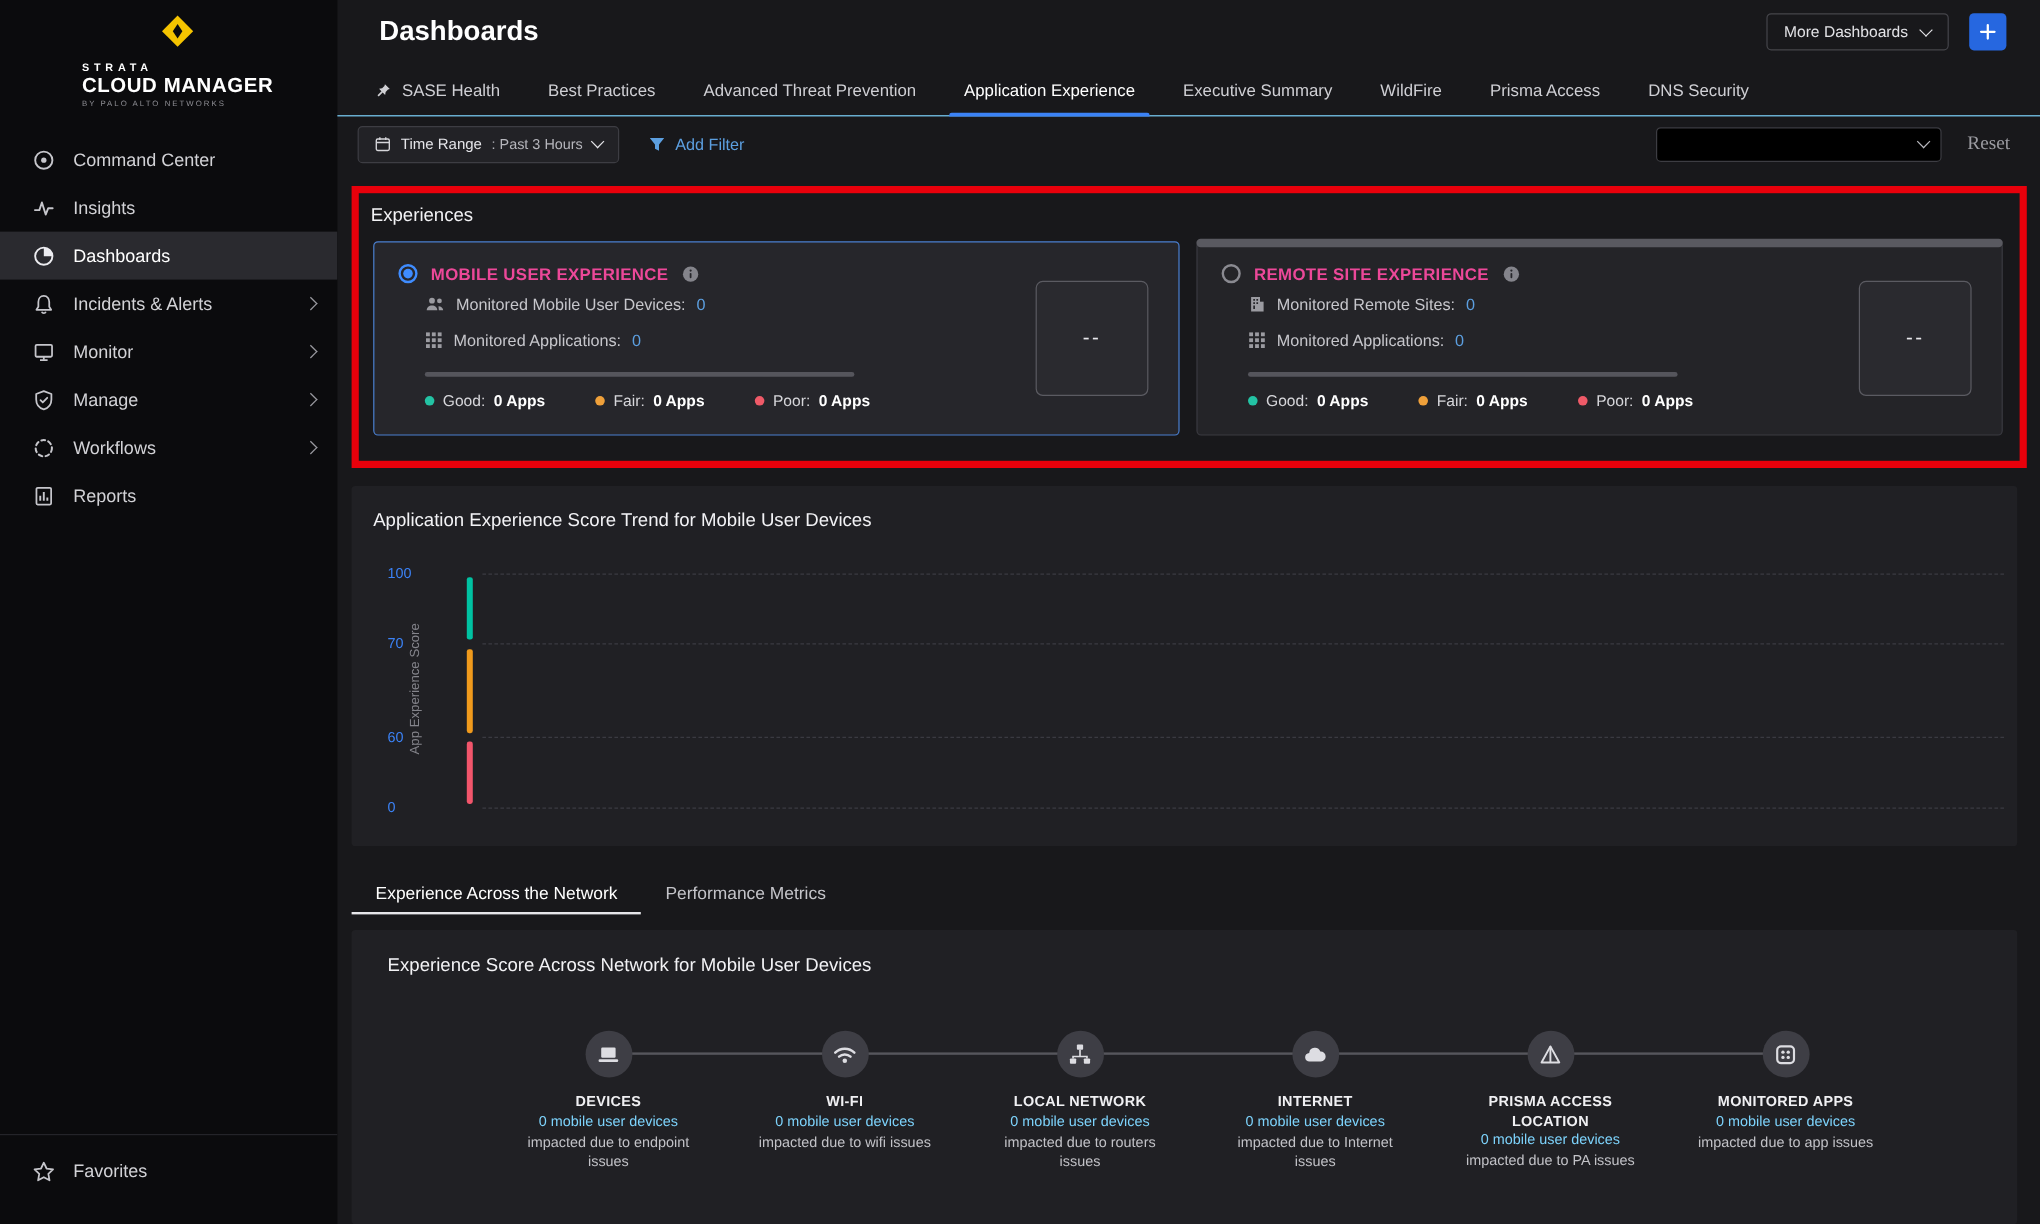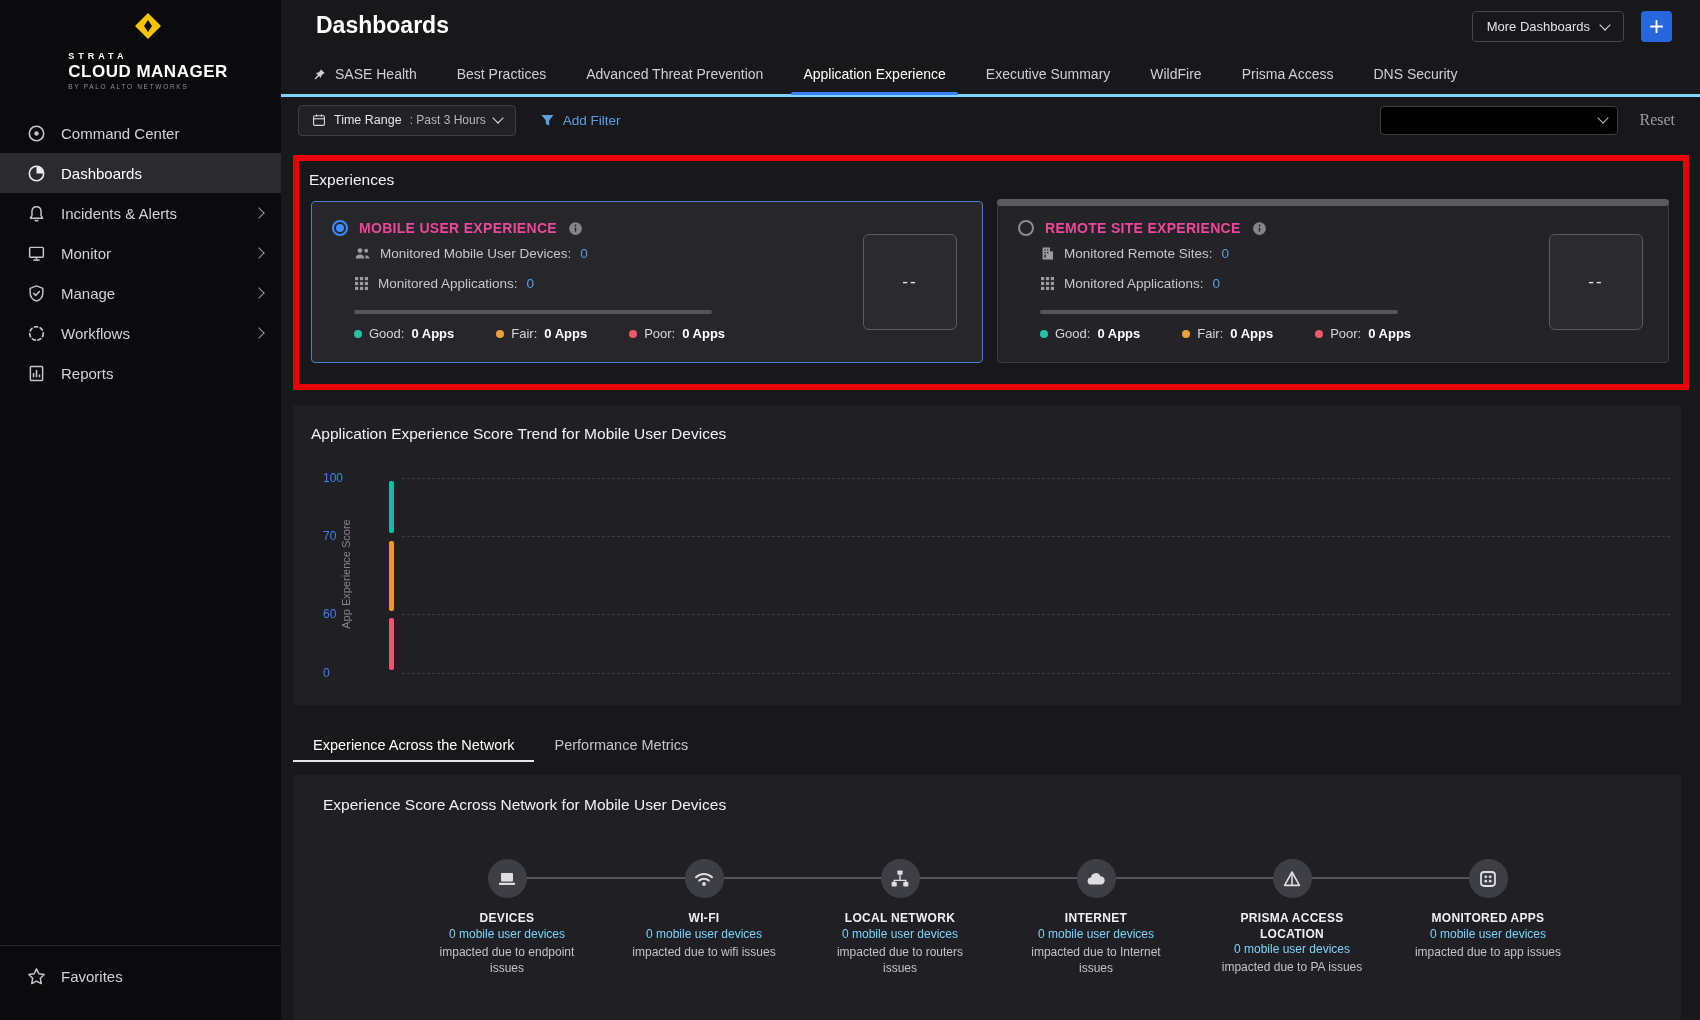--- a/index.html
+++ b/index.html
@@ -28,21 +28,21 @@
   .fav-item { display:flex; align-items:center; gap:15px; height:40px; padding:0 18px 0 27px; font-size:15px; color:#d2d2d6; cursor:pointer; }
 
   
   .main { position:absolute; left:281px; top:0; width:1419px; height:1020px; background:#18181b; }
   .page-title { position:absolute; left:35px; top:12px; font-size:23px; font-weight:700; color:#fff; }
   .header-actions { position:absolute; right:28px; top:11px; display:flex; gap:17px; align-items:center; }
   .more-btn { height:31px; padding:0 14px; border:1px solid #45454b; border-radius:4px; background:transparent; color:#e2e2e6; font-size:13px; display:flex; align-items:center; gap:11px; cursor:pointer; font-family:inherit; }
   .cd { display:inline-block; width:8px; height:8px; border-right:1.6px solid currentColor; border-bottom:1.6px solid currentColor; transform:rotate(45deg); margin-top:-4px; }
   .plus-btn { width:31px; height:31px; border-radius:4px; background:#2667e0; border:none; display:flex; align-items:center; justify-content:center; cursor:pointer; }
 
-  .tabs-row { position:absolute; left:0; right:0; top:54px; height:43px; border-bottom:3px solid #7dd3fc; display:flex; align-items:center; padding-left:12px; }
+  .tabs-row { position:absolute; left:0; right:0; top:54px; height:43px; border-bottom:1px solid #7dd3fc; display:flex; align-items:center; padding-left:12px; }
   .dash-tab { padding:0 20px; height:100%; display:flex; align-items:center; gap:9px; font-size:14px; color:#cfcfd4; position:relative; cursor:pointer; white-space:nowrap; }
   .dash-tab.active { color:#ffffff; }
   .dash-tab.active::after { content:""; position:absolute; left:8px; right:8px; bottom:-1px; height:3px; background:#3b82f6; border-radius:2px 2px 0 0; }
 
   .filter-row { position:absolute; left:0; right:0; top:104px; height:32px; display:flex; align-items:center; padding:0 25px 0 17px; }
   .time-range-btn { height:31px; background:#222226; border:1px solid #3d3d43; border-radius:4px; display:flex; align-items:center; gap:8px; padding:0 13px; color:#e4e4e8; font-size:12.5px; cursor:pointer; font-family:inherit; }
   .tr-value { color:#b6b6bc; font-size:12px; }
   .add-filter { display:flex; align-items:center; gap:8px; color:#5c9fe0; font-size:13.5px; margin-left:24px; cursor:pointer; }
   .filter-spacer { flex:1; }
   .tenant-select { width:238px; height:29px; border:1px solid #3d3d43; border-radius:4px; background:#000; display:flex; align-items:center; cursor:pointer; }
@@ -125,20 +125,28 @@
   <nav class="menu">
     <div class="menu-item">
       <span class="menu-icon">
         <svg width="19" height="19" viewBox="0 0 18 18">
             <circle cx="9" cy="9" r="6.8" stroke="#c6c6cb" stroke-width="1.5" fill="none"></circle>
             <circle cx="9" cy="9" r="2.1" fill="#c6c6cb"></circle>
           </svg>
       </span>
       <span>Command Center</span>
     </div>
+    <div class="menu-item">
+      <span class="menu-icon">
+        <svg width="19" height="19" viewBox="0 0 18 18">
+            <polyline points="2,10.5 5.5,10.5 7.5,4.5 10.5,14 12.5,9 16,9" stroke="#c6c6cb" stroke-width="1.5" fill="none" stroke-linejoin="round" stroke-linecap="round"></polyline>
+          </svg>
+      </span>
+      <span>Insights</span>
+    </div>
     <div class="menu-item active">
       <span class="menu-icon">
         <svg width="19" height="19" viewBox="0 0 18 18">
             <circle cx="9" cy="9" r="6.8" stroke="#ececf0" stroke-width="1.5" fill="none"></circle>
             <path d="M9 9 L9 2.2 A6.8 6.8 0 0 1 15.8 9 Z" fill="#ececf0"></path>
           </svg>
       </span>
       <span>Dashboards</span>
     </div>
     <div class="menu-item">

